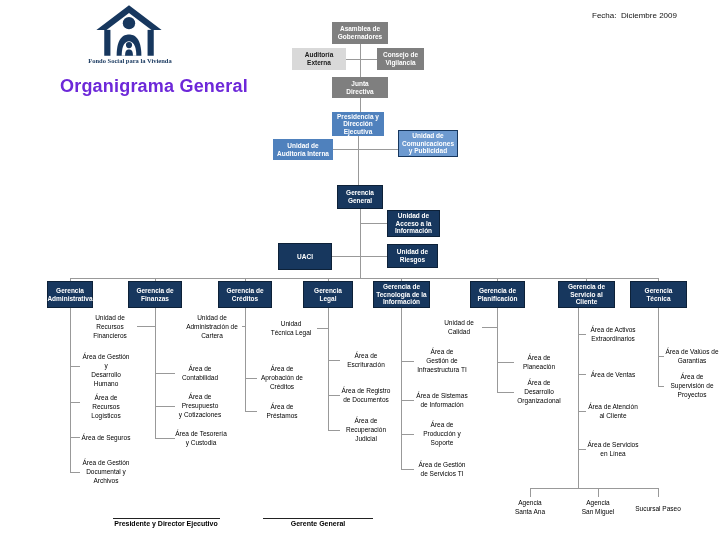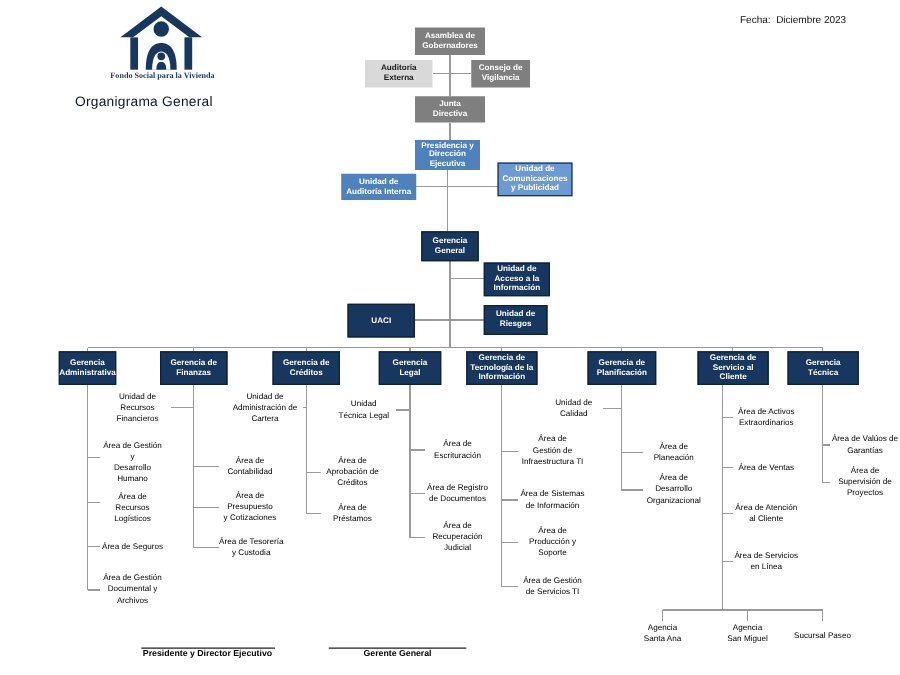--- a/index.html
+++ b/index.html
@@ -11,22 +11,22 @@
         font-size:6.5px;line-height:1.18;box-sizing:border-box;}
   .gray{background:#7f7f7f;}
   .lightgray{background:#d9d9d9;color:#1a1a1a;}
   .midblue{background:#4f81bd;}
   .lightblue{background:#6d9ad0;border:1.5px solid #17375e;}
   .navy{background:#17375e;border:1px solid #0d2138;}
   .leaf{position:absolute;text-align:center;white-space:pre-line;color:#000;
         font-size:6.5px;line-height:1.4;}
   .logo-caption{position:absolute;left:83px;top:57px;width:94px;text-align:center;
         color:#17375e;font-family:"Liberation Serif",serif;font-weight:bold;font-size:6.5px;}
-  .page-title{position:absolute;left:60px;top:76px;font-size:11px;font-weight:normal;
-        color:#0f172a;letter-spacing:.2px;}
+  .page-title{position:absolute;left:60px;top:76px;font-size:18px;font-weight:bold;
+        color:#6d28d9;letter-spacing:.2px;}
   .date{position:absolute;left:592px;top:11px;font-size:8px;color:#111;white-space:pre;}
   .sig-line{position:absolute;border-top:1px solid #222;height:0;}
   .sig-label{position:absolute;text-align:center;font-size:7px;font-weight:bold;color:#000;}
 </style>
 </head>
 <body>
 
 <div class="canvas">
 
   <svg class="wires" width="720" height="540">
@@ -96,21 +96,21 @@
     <rect x="16" y="46" width="11" height="46" fill="#17375e"></rect>
     <rect x="93" y="46" width="11" height="46" fill="#17375e"></rect>
     <circle cx="60" cy="34" r="11" fill="#17375e"></circle>
     <path d="M38 92 C38 60 50 54 60 54 C70 54 82 60 82 92 Z" fill="#17375e"></path>
     <path d="M47 92 C47 72 54 66 60 66 C66 66 73 72 73 92 Z" fill="#fff"></path>
     <circle cx="60" cy="73" r="5.5" fill="#17375e"></circle>
     <path d="M53 92 C53 83 56 81 60 81 C64 81 67 83 67 92 Z" fill="#17375e"></path>
   </svg>
   <div class="logo-caption">Fondo Social para la Vivienda</div>
   <div class="page-title">Organigrama General</div>
-  <div class="date">Fecha:  Diciembre 2023</div>
+  <div class="date">Fecha:  Diciembre 2009</div>
 
   <div class="node gray" style="left:332px;top:22px;width:56px;height:22px">Asamblea de
 Gobernadores</div>
   <div class="node lightgray" style="left:292px;top:48px;width:54px;height:22px">Auditoría
 Externa</div>
   <div class="node gray" style="left:377px;top:48px;width:47px;height:22px">Consejo de
 Vigilancia</div>
   <div class="node gray" style="left:332px;top:77px;width:56px;height:21px">Junta
 Directiva</div>
   <div class="node midblue" style="left:332px;top:112px;width:52px;height:24px">Presidencia y

